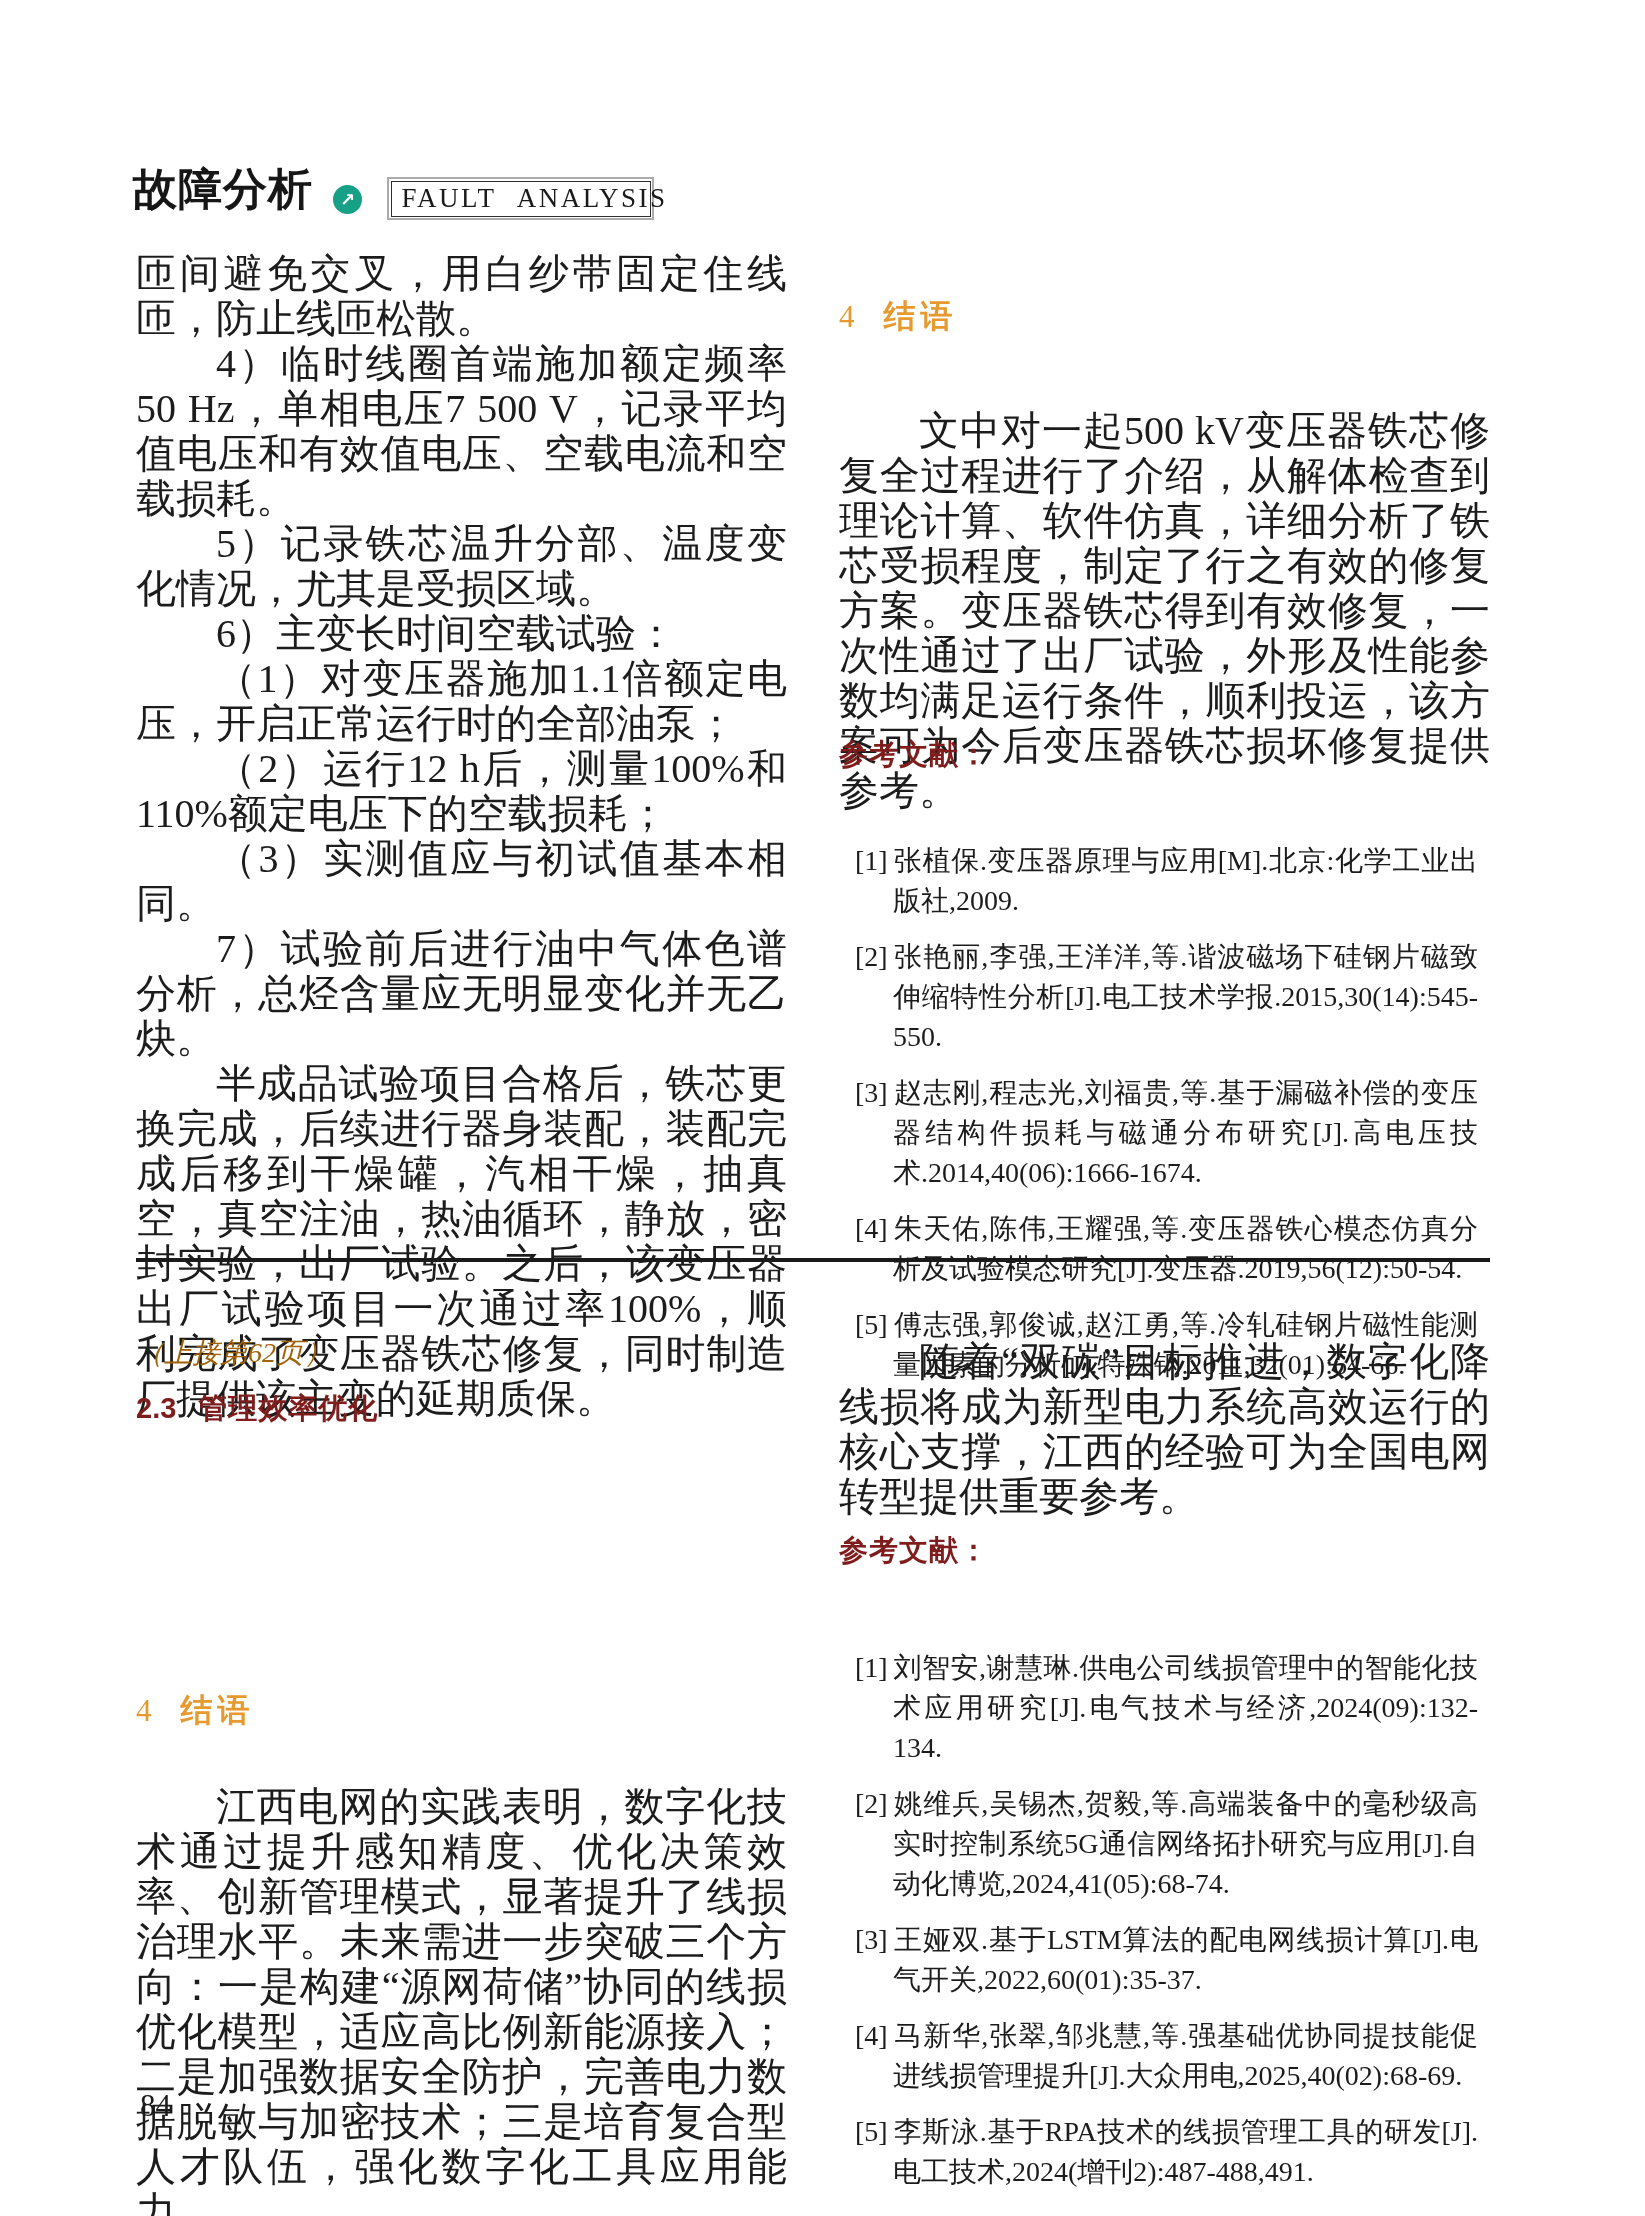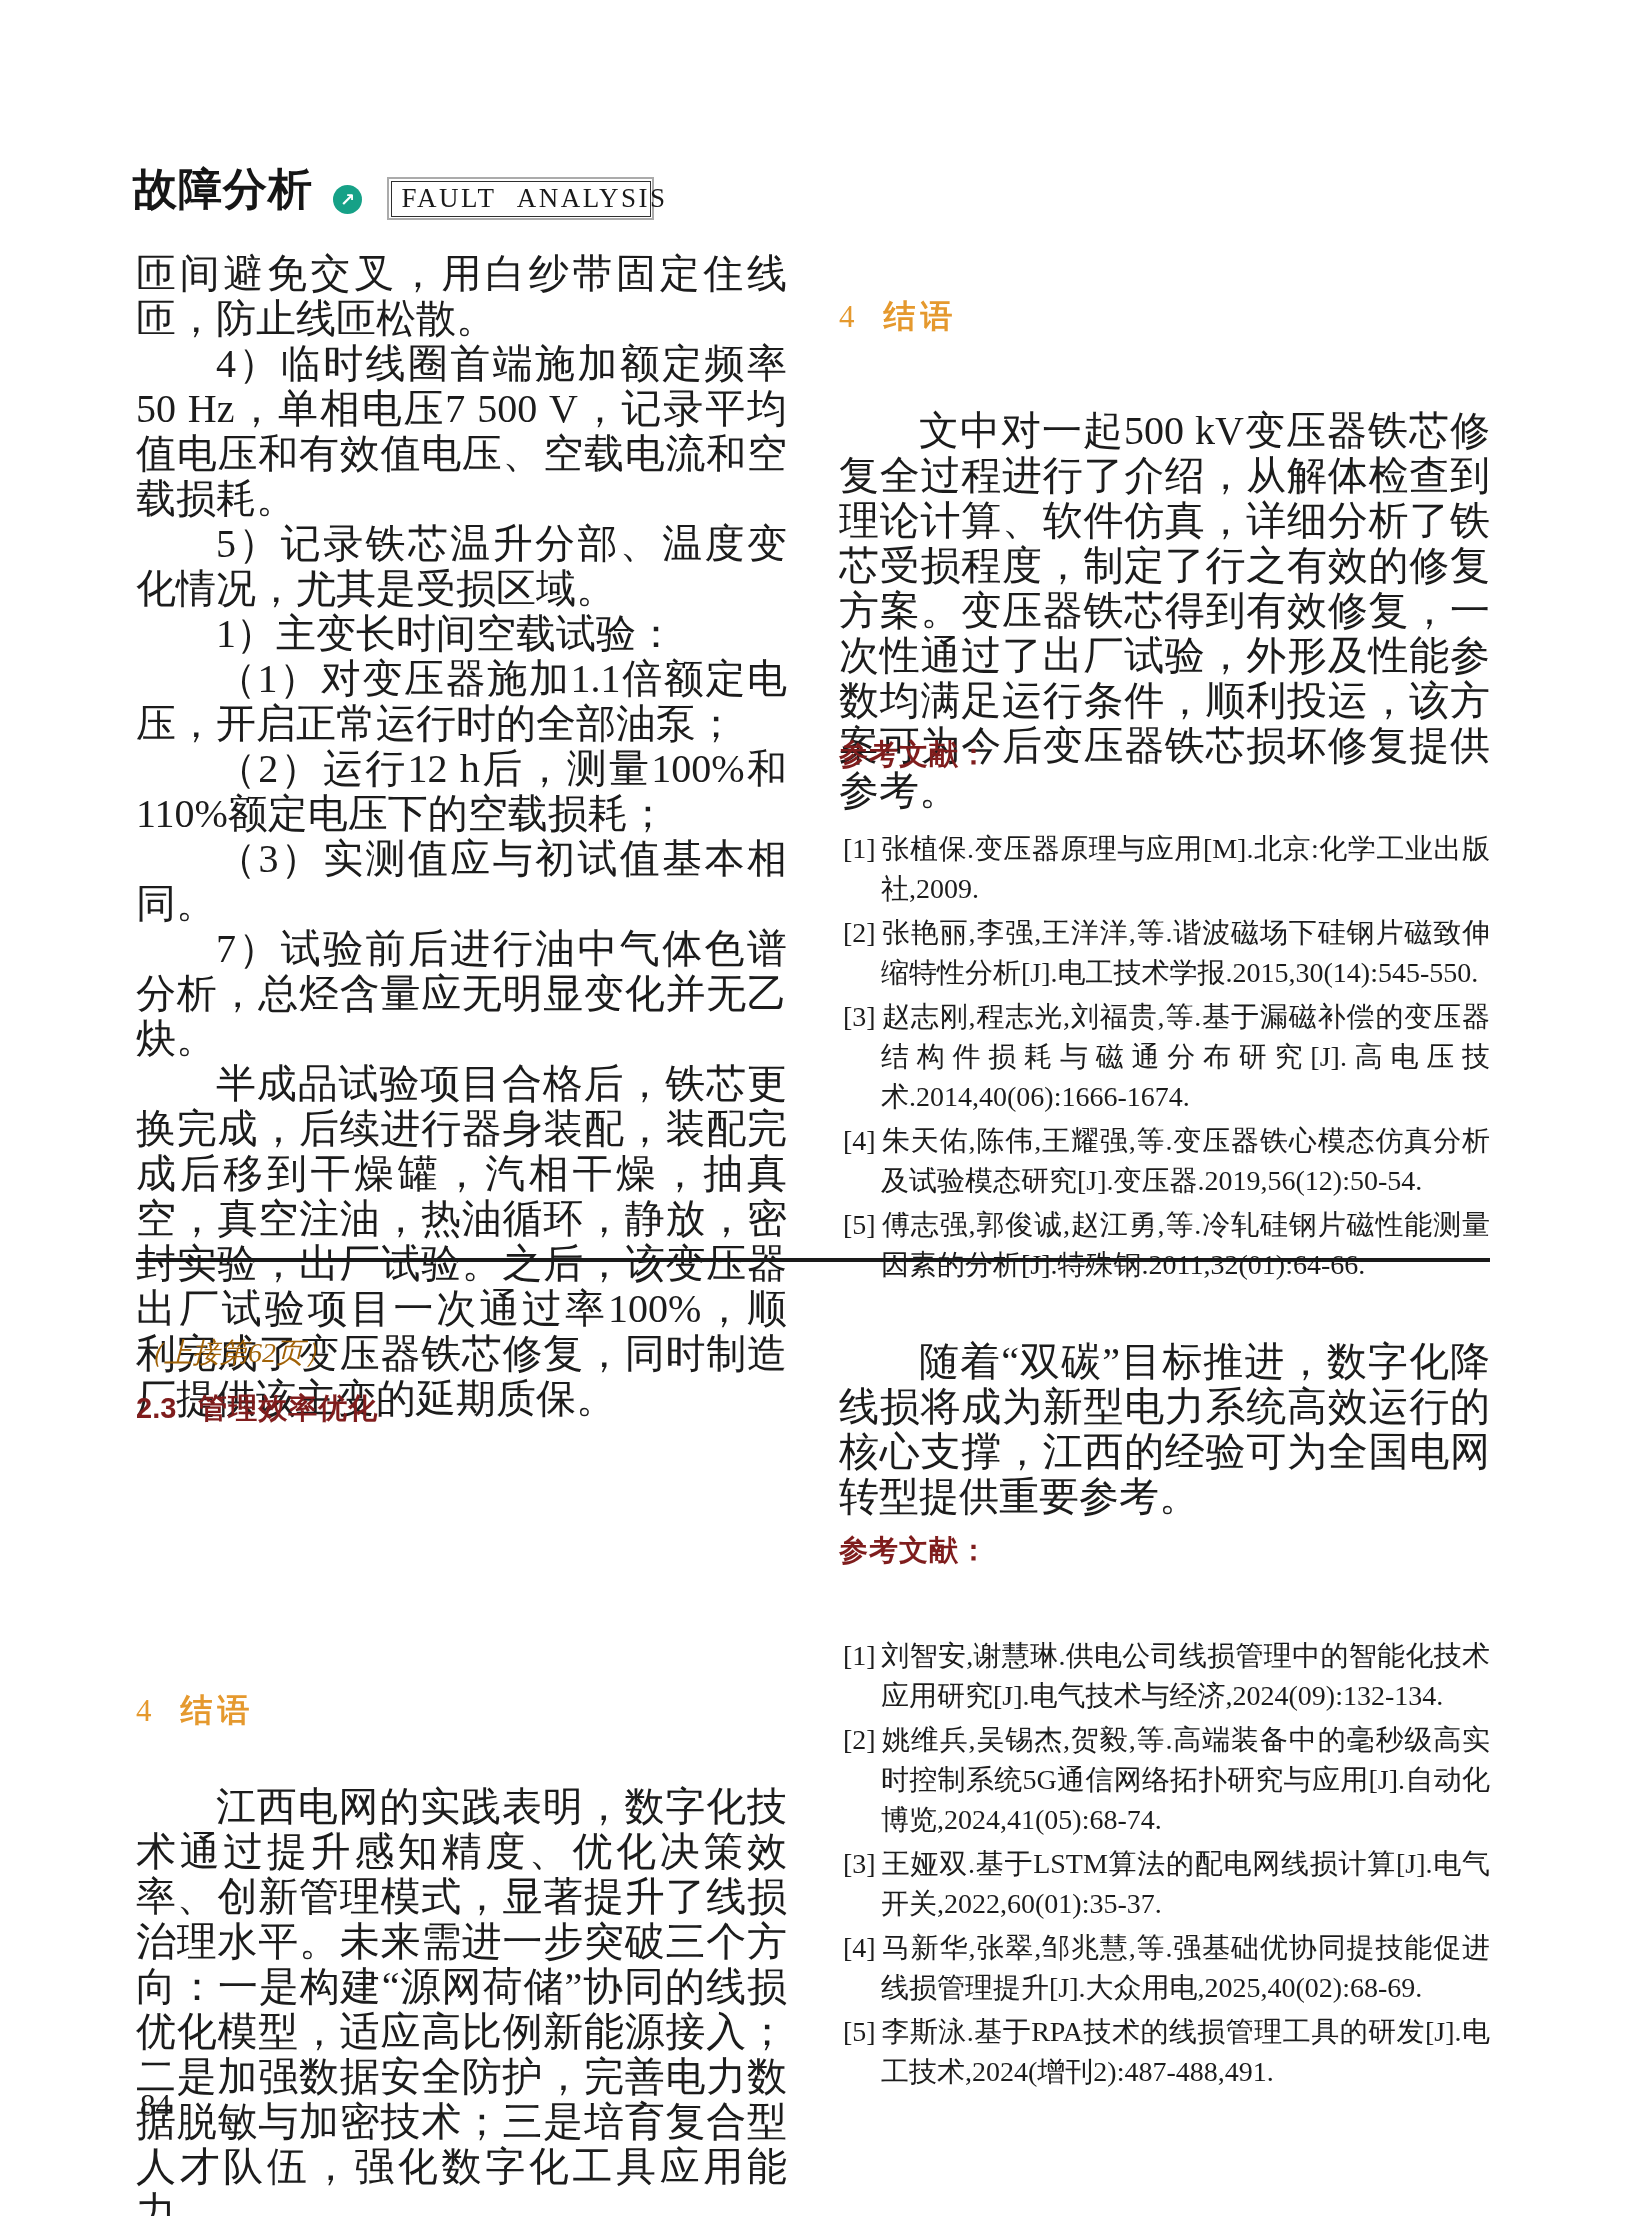--- a/index.html
+++ b/index.html
@@ -71,21 +71,21 @@
     letter-spacing:1px;
   }
   .bold-head .num{margin-right:22px;letter-spacing:0;}
   
   .cont-note{
     position:absolute;font-style:italic;
     font-size:28px;line-height:1.2;color:#a16207;
   }
   
   .refs{position:absolute;width:655px;font-size:28px;line-height:40px;text-align:justify;}
-  .ref{padding-left:38px;margin:4px;}
+  .ref{padding-left:38px;margin:16px;}
   .ref .lab{display:inline-block;width:38px;margin-left:-38px;}
   
   .divider{position:absolute;left:136px;top:1258px;width:1354px;height:3.5px;background:#1a1a1a;}
   
   .page-num{position:absolute;left:140px;top:2090px;font-size:31px;line-height:1;}
 </style>
 </head>
 <body>
 
 <div id="page">
@@ -97,21 +97,21 @@
   <div class="hdr-box">
     <div class="hdr-box-inner">
       <span class="hdr-tag">FAULT ANALYSIS</span>
     </div>
   </div>
 
   <div class="col body-text" style="left:136px;top:251px;">
     <p>匝间避免交叉，用白纱带固定住线匝，防止线匝松散。</p>
     <p class="indent">4）临时线圈首端施加额定频率50 Hz，单相电压7 500 V，记录平均值电压和有效值电压、空载电流和空载损耗。</p>
     <p class="indent">5）记录铁芯温升分部、温度变化情况，尤其是受损区域。</p>
-    <p class="indent">1）主变长时间空载试验：</p>
+    <p class="indent">6）主变长时间空载试验：</p>
     <p class="indent">（1）对变压器施加1.1倍额定电压，开启正常运行时的全部油泵；</p>
     <p class="indent">（2）运行12 h后，测量100%和110%额定电压下的空载损耗；</p>
     <p class="indent">（3）实测值应与初试值基本相同。</p>
     <p class="indent">7）试验前后进行油中气体色谱分析，总烃含量应无明显变化并无乙炔。</p>
     <p class="indent">半成品试验项目合格后，铁芯更换完成，后续进行器身装配，装配完成后移到干燥罐，汽相干燥，抽真空，真空注油，热油循环，静放，密封实验，出厂试验。之后，该变压器出厂试验项目一次通过率100%，顺利完成了变压器铁芯修复，同时制造厂提供该主变的延期质保。</p>
   </div>
 
   <div class="sec-head" style="left:839px;top:300px;">
     <span class="num">4</span><span class="lab">结语</span>
   </div>

